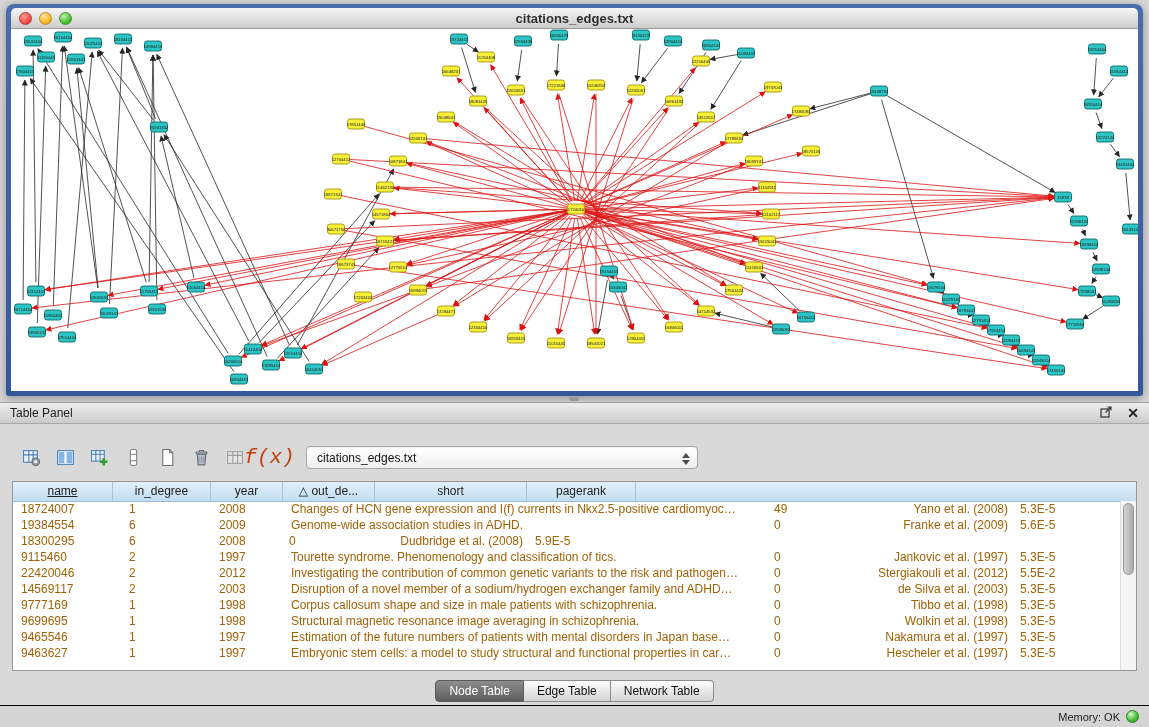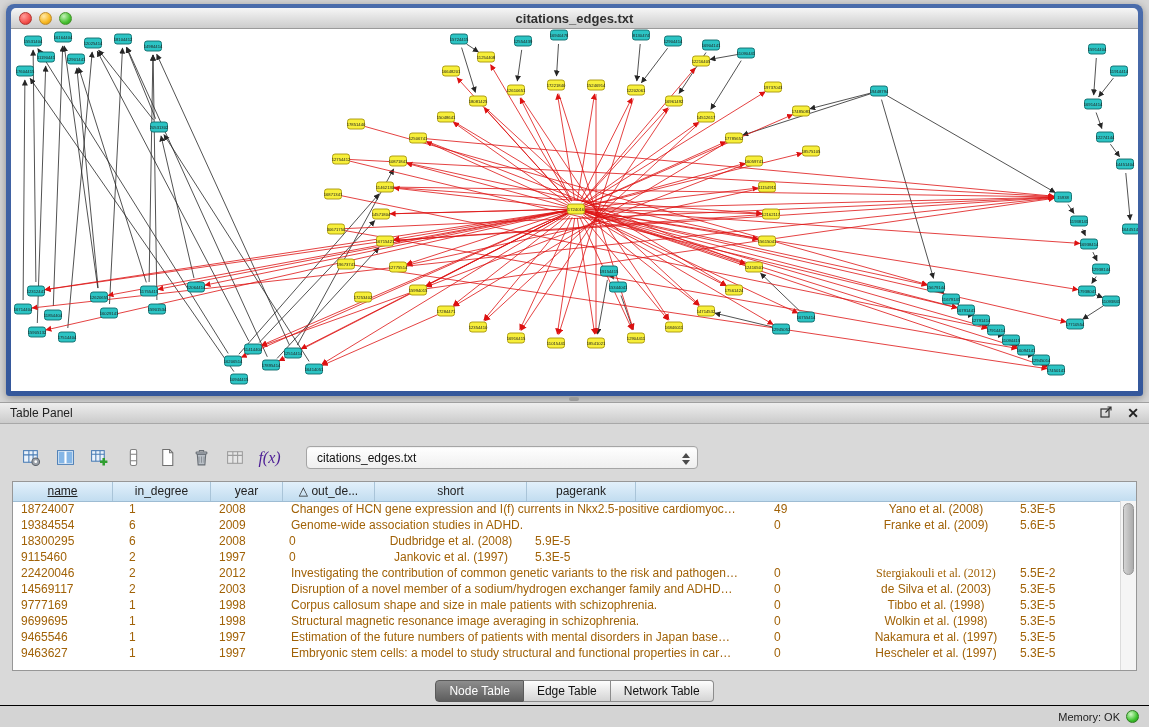--- a/index.html
+++ b/index.html
@@ -30,39 +30,39 @@
   .panel-header{height:22px;background:linear-gradient(#eeeeee,#cbcbcb);border-top:1px solid #9f9f9f;
     border-bottom:1px solid #a8a8a8;display:flex;align-items:center;padding:0 10px;box-sizing:border-box;
     font-size:12px;color:#222}
   .ph-icons{margin-left:auto;display:flex;gap:14px;align-items:center}
   .ph-close{font-size:14px;font-weight:bold;color:#222;line-height:14px;cursor:default}
   .panel-body{position:relative;height:calc(100% - 22px);background:#d9d9d9}
 
   .toolbar{display:flex;align-items:center;gap:7px;padding:20px 0 10px 18px}
   .tb{width:27px;height:27px;border:none;background:transparent;padding:2px;display:flex;align-items:center;
     justify-content:center;border-radius:4px}
-  .fx-label{font-family:Liberation Serif, serif;font-style:italic;font-size:16px;color:#4c1d95}
+  .fx-label{font-family:Liberation Mono, monospace;font-style:italic;font-size:21px;color:#c2410c}
 
   .combo{margin-left:16px;width:392px;height:23px;background:linear-gradient(#ffffff,#efefef);
     border:1px solid #a5a5a5;border-radius:4px;display:flex;align-items:center;font-size:12px;color:#111;
     padding-left:10px;box-sizing:border-box;position:relative;box-shadow:inset 0 1px 1px rgba(0,0,0,.06)}
   .stepper{position:absolute;right:5px;top:3px;width:13px;height:17px;display:flex;flex-direction:column;
     align-items:center;justify-content:center;gap:2px}
   .stepper .up{width:0;height:0;border-left:4px solid transparent;border-right:4px solid transparent;border-bottom:5px solid #4a4a4a}
   .stepper .down{width:0;height:0;border-left:4px solid transparent;border-right:4px solid transparent;border-top:5px solid #4a4a4a}
 
   .tablebox{position:relative;margin:0 12px;height:188px;background:#fff;border:1px solid #979797;overflow:hidden}
   .thead{display:flex;height:19px;background:linear-gradient(#e2f0fb,#c2ddf0);border-bottom:1px solid #9ebcd3}
   .th{box-sizing:border-box;border-right:1px solid #a9c4d8;font-size:12px;color:#222;text-align:center;
     line-height:18px;overflow:hidden;white-space:nowrap;flex:0 0 auto}
   .tbody{position:absolute;left:0;top:19px;right:15px;bottom:0;overflow:hidden}
   .trow{display:flex;height:16px;line-height:16px;font-size:12px;color:#a16207}
   .td{box-sizing:border-box;overflow:hidden;white-space:nowrap;padding:0 4px;flex:0 0 auto}
   .c0{padding-left:8px}.c1{padding-left:16px}.c2{padding-left:8px}.c3{padding-left:8px}
-  .c4{padding-left:6px}.c5{text-align:center}.c6{padding-left:8px}
+  .c4{padding-left:6px}.c5{text-align:right}.c6{padding-left:8px}
   .vscroll{position:absolute;right:0;top:19px;bottom:0;width:15px;background:#f5f5f5;border-left:1px solid #dcdcdc}
   .vthumb{position:absolute;left:2px;right:2px;top:2px;height:70px;background:linear-gradient(90deg,#d4d4d4,#ababab);
     border:1px solid #969696;border-radius:6px}
 
   .tabs{display:flex;justify-content:center;margin-top:9px}
   .tab{height:20px;line-height:20px;padding:0 13px;font-size:12px;color:#111;
     background:linear-gradient(#fdfdfd,#d4d4d4);border:1px solid #8c8c8c;border-left:none;cursor:default}
   .tab:first-child{border-left:1px solid #8c8c8c;border-radius:4px 0 0 4px}
   .tab:last-child{border-radius:0 4px 4px 0}
   .tab.sel{background:linear-gradient(#8d8d8d,#5d5d5d);color:#fff;border-color:#5a5a5a}
@@ -775,31 +775,32 @@
             <div class="td c1" style="width: 98px;">6</div>
             <div class="td c2" style="width: 72px;">2008</div>
             <div class="td c4" style="width: 92px;">0</div>
             <div class="td c5" style="width: 152px;">Dudbridge et al. (2008)</div>
             <div class="td c6" style="width: 109px;">5.9E-5</div>
           </div>
           <div class="trow">
             <div class="td c0" style="width: 100px;">9115460</div>
             <div class="td c1" style="width: 98px;">2</div>
             <div class="td c2" style="width: 72px;">1997</div>
+            <div class="td c3" style="width: 485px;">Tourette syndrome. Phenomenology and classification of tics.</div>
             <div class="td c4" style="width: 92px;">0</div>
             <div class="td c5" style="width: 152px;">Jankovic et al. (1997)</div>
             <div class="td c6" style="width: 109px;">5.3E-5</div>
           </div>
           <div class="trow">
             <div class="td c0" style="width: 100px;">22420046</div>
             <div class="td c1" style="width: 98px;">2</div>
             <div class="td c2" style="width: 72px;">2012</div>
             <div class="td c3" style="width: 485px;">Investigating the contribution of common genetic variants to the risk and pathogen…</div>
             <div class="td c4" style="width: 92px;">0</div>
-            <div class="td c5" style="width: 152px; font-family: Liberation Serif, serif;">Stergiakouli et al. (2012)</div>
+            <div class="td c5" style="width: 152px;">Stergiakouli et al. (2012)</div>
             <div class="td c6" style="width: 109px;">5.5E-2</div>
           </div>
           <div class="trow">
             <div class="td c0" style="width: 100px;">14569117</div>
             <div class="td c1" style="width: 98px;">2</div>
             <div class="td c2" style="width: 72px;">2003</div>
             <div class="td c3" style="width: 485px;">Disruption of a novel member of a sodium/hydrogen exchanger family and ADHD…</div>
             <div class="td c4" style="width: 92px;">0</div>
             <div class="td c5" style="width: 152px;">de Silva et al. (2003)</div>
             <div class="td c6" style="width: 109px;">5.3E-5</div>

